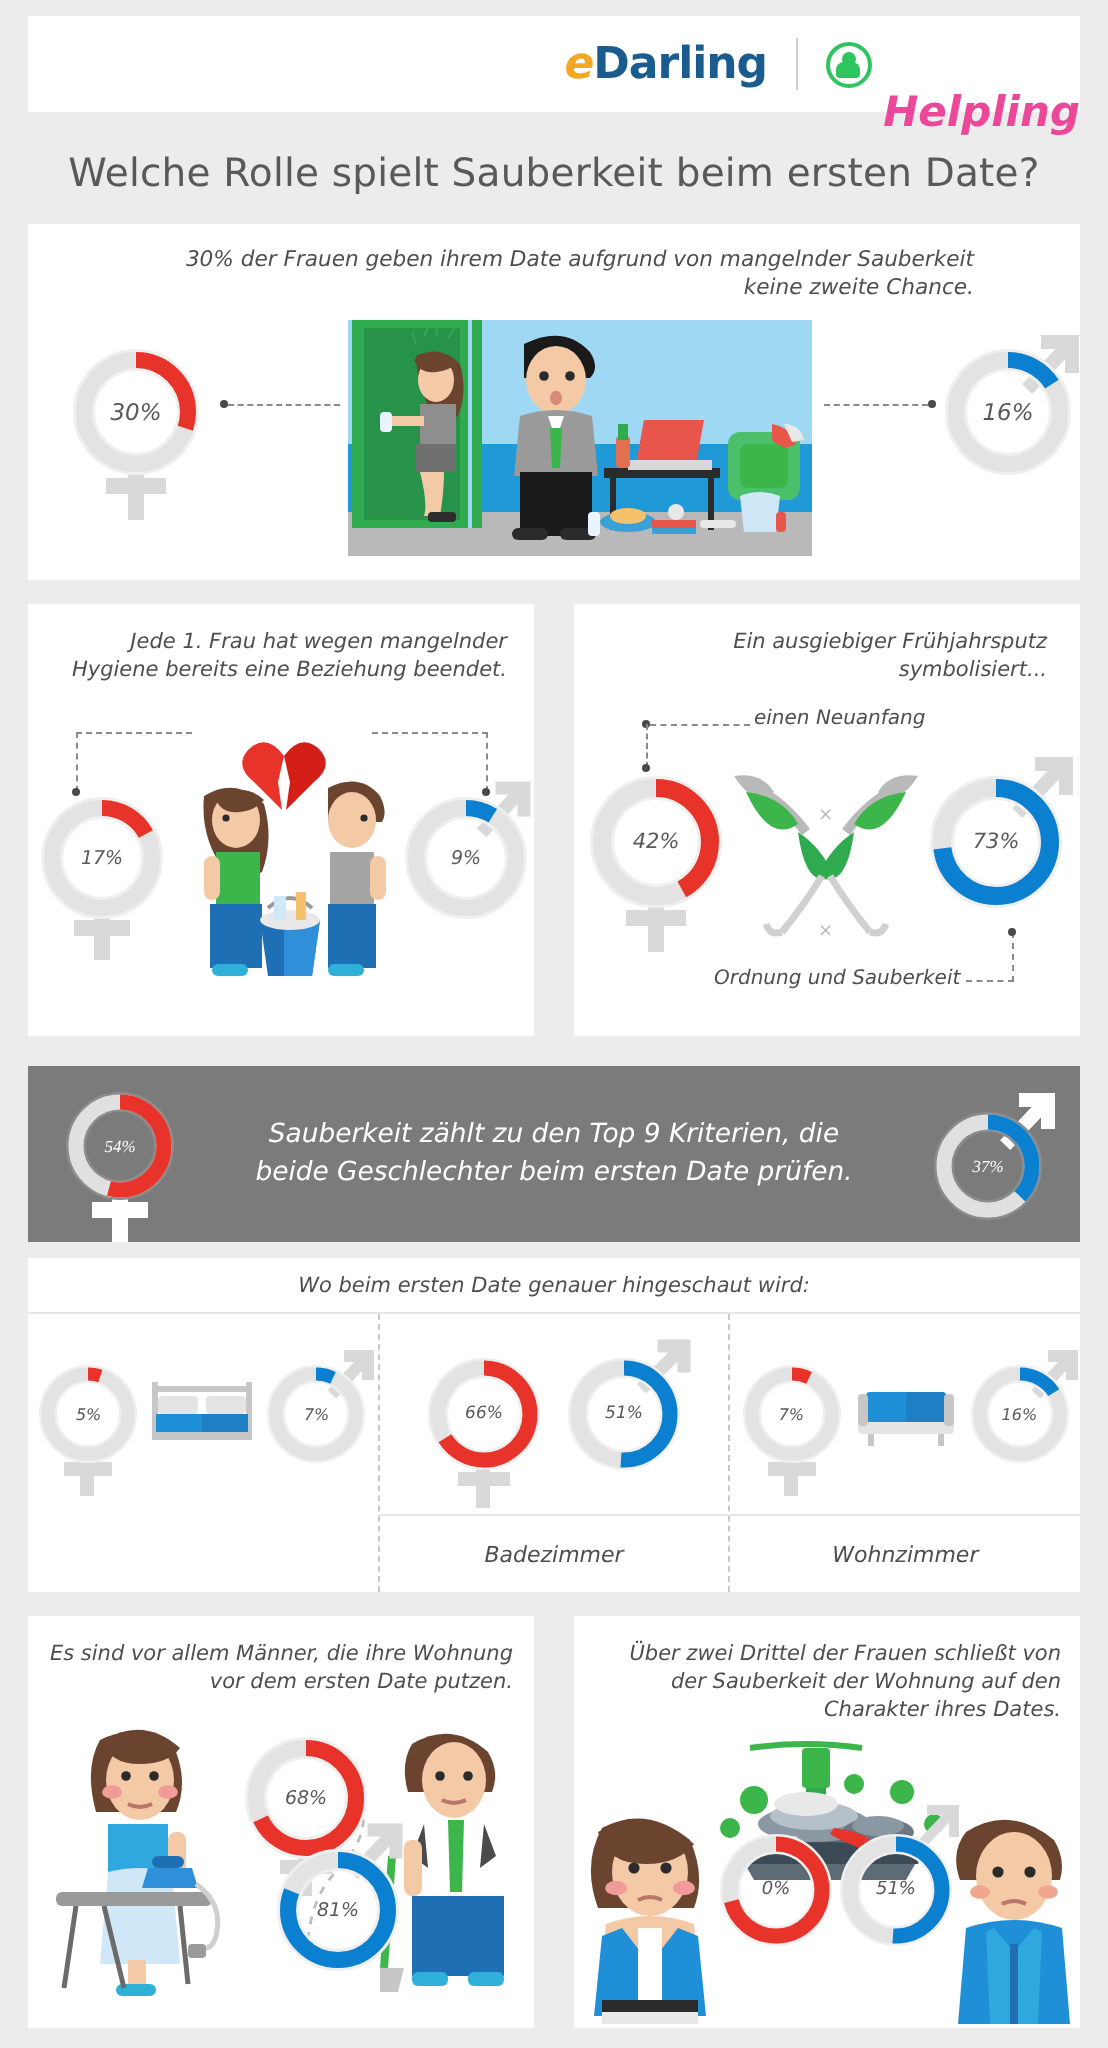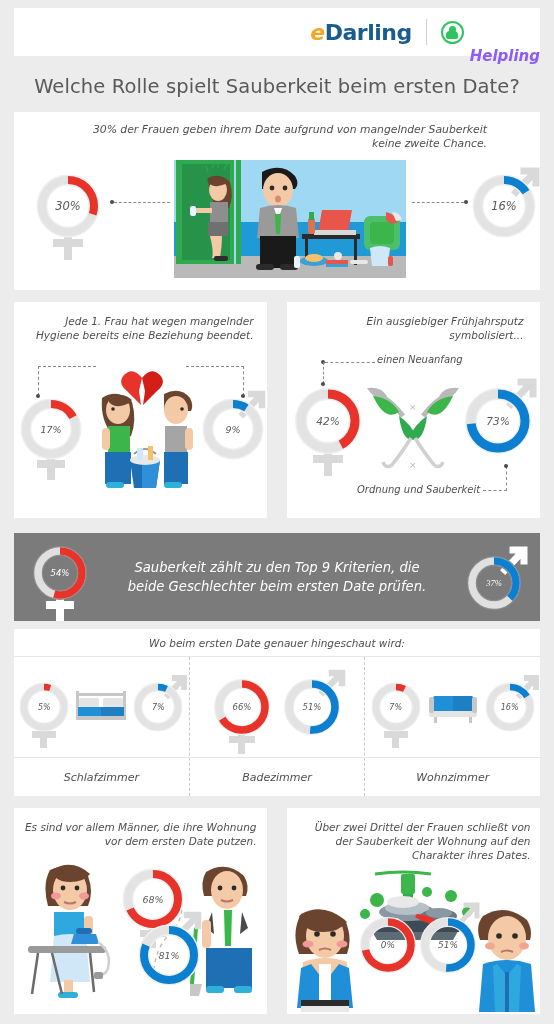--- a/index.html
+++ b/index.html
@@ -29,21 +29,21 @@
     display: flex; align-items: center; justify-content: center; position: relative;
   }
   .helpling-badge::before {
     content: ""; position: absolute; width: 7px; height: 7px; border-radius: 50%;
     background: #2ec45e; top: 3px;
   }
   .helpling-badge::after {
     content: ""; position: absolute; width: 12px; height: 8px; bottom: 3px;
     background: #2ec45e; border-radius: 4px 4px 2px 2px;
   }
-  .logo-helpling .word { color: #8b5cf6; font-size: 15px; font-weight: bold; font-style: italic; margin-top: 48px; }
+  .logo-helpling .word { color: #ec4899; font-size: 21px; font-weight: bold; font-style: italic; margin-top: 48px; }
 
   .headline {
     position: absolute; left: 14px; top: 66px; width: 526px; height: 40px;
     display: flex; align-items: center; justify-content: center;
     color: #58595b; font-size: 19.5px; letter-spacing: 0.1px;
   }
 
   
   .panel { position: absolute; background: #ffffff; }
   .cap {
@@ -384,21 +384,21 @@
 
   <div class="panel" id="banner">
 
     <div style="position:absolute;left:18px;top:12px;">
       <div class="donut" style="width:56px;height:56px;">
         <svg width="56" height="56" viewBox="0 0 56 56">
           <circle cx="28" cy="28" r="22" stroke-width="10" fill="none" stroke="#8c8c8c"></circle>
           <circle cx="28" cy="28" r="22" stroke-width="7.5" fill="none" stroke="#e0e0e0"></circle>
           <circle cx="28" cy="28" r="22" stroke-width="7.5" fill="none" stroke="#e8332a" stroke-dasharray="74.6 63.7" transform="rotate(-90 28 28)"></circle>
         </svg>
-        <div class="val" style="font-size:8.5px;color:#ffffff;">54%</div>
+        <div class="val" style="font-size:8.5px;color:#ffffff;font-family:Liberation Serif, serif;">54%</div>
       </div>
       <div class="sym sym-f" style="top:48px;width:28px;height:28px;">
         <div class="vbar" style="left:10px;top:0;width:8px;height:28px;background:#ffffff;"></div>
         <div class="hbar" style="left:0;top:8px;width:28px;height:8px;background:#ffffff;"></div>
       </div>
     </div>
 
     <div class="btext">Sauberkeit zählt zu den Top 9 Kriterien, die beide Geschlechter beim ersten Date prüfen.</div>
 
     <div style="position:absolute;left:452px;top:22px;">
@@ -461,21 +461,20 @@
             <div class="donut" style="width:50px;height:50px;">
               <svg width="50" height="50" viewBox="0 0 50 50">
                 <circle class="track2" cx="25" cy="25" r="20" stroke-width="9"></circle>
                 <circle class="gray" cx="25" cy="25" r="20" stroke-width="6.5"></circle>
                 <circle cx="25" cy="25" r="20" stroke-width="6.5" fill="none" stroke="#0b7fd0" stroke-dasharray="8.8 116.8" transform="rotate(-90 25 25)"></circle>
               </svg>
               <div class="val" style="font-size:8px;">7%</div>
             </div>
           </div>
         </div>
-        <div class="room-label">Schlafzimmer</div>
       </div>
 
       <div class="room">
         <div class="room-body">
           <div style="position:relative;">
             <div class="donut" style="width:58px;height:58px;">
               <svg width="58" height="58" viewBox="0 0 58 58">
                 <circle class="track2" cx="29" cy="29" r="23" stroke-width="10"></circle>
                 <circle class="gray" cx="29" cy="29" r="23" stroke-width="7.5"></circle>
                 <circle cx="29" cy="29" r="23" stroke-width="7.5" fill="none" stroke="#e8332a" stroke-dasharray="95.4 49.1" transform="rotate(-90 29 29)"></circle>

